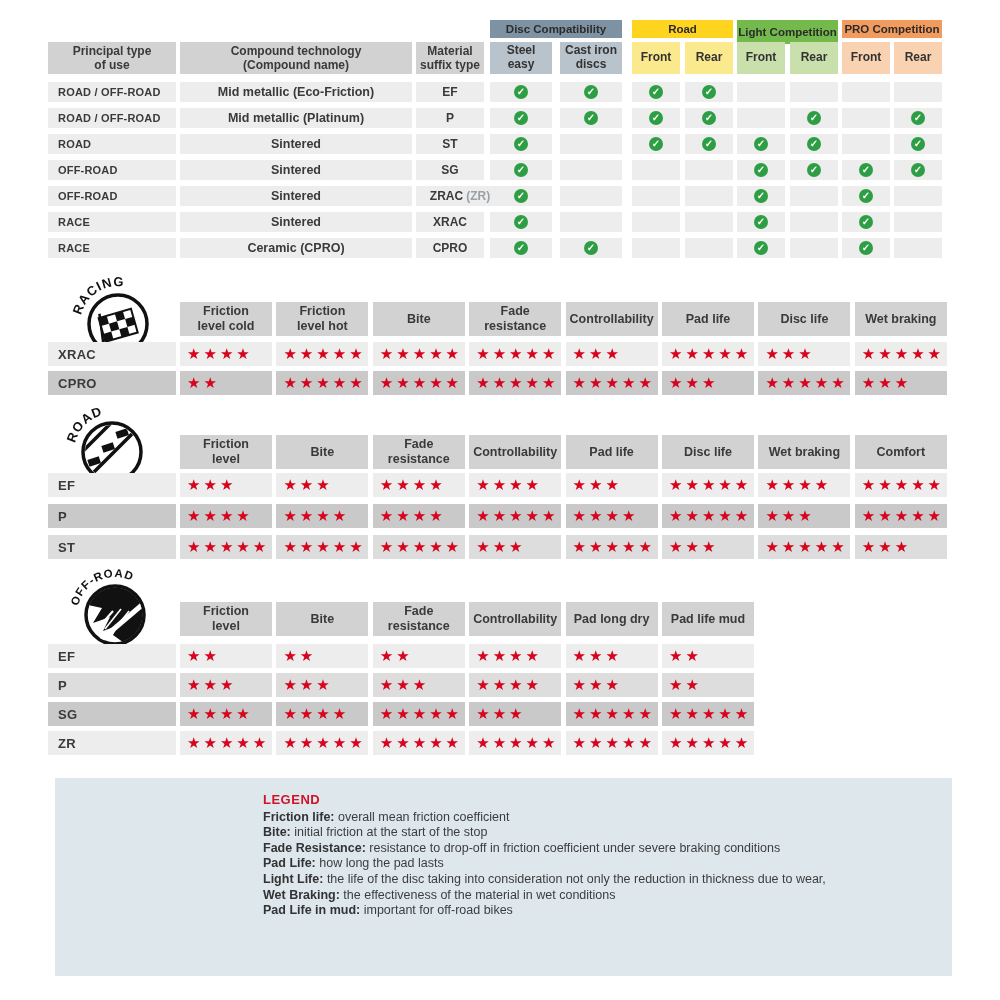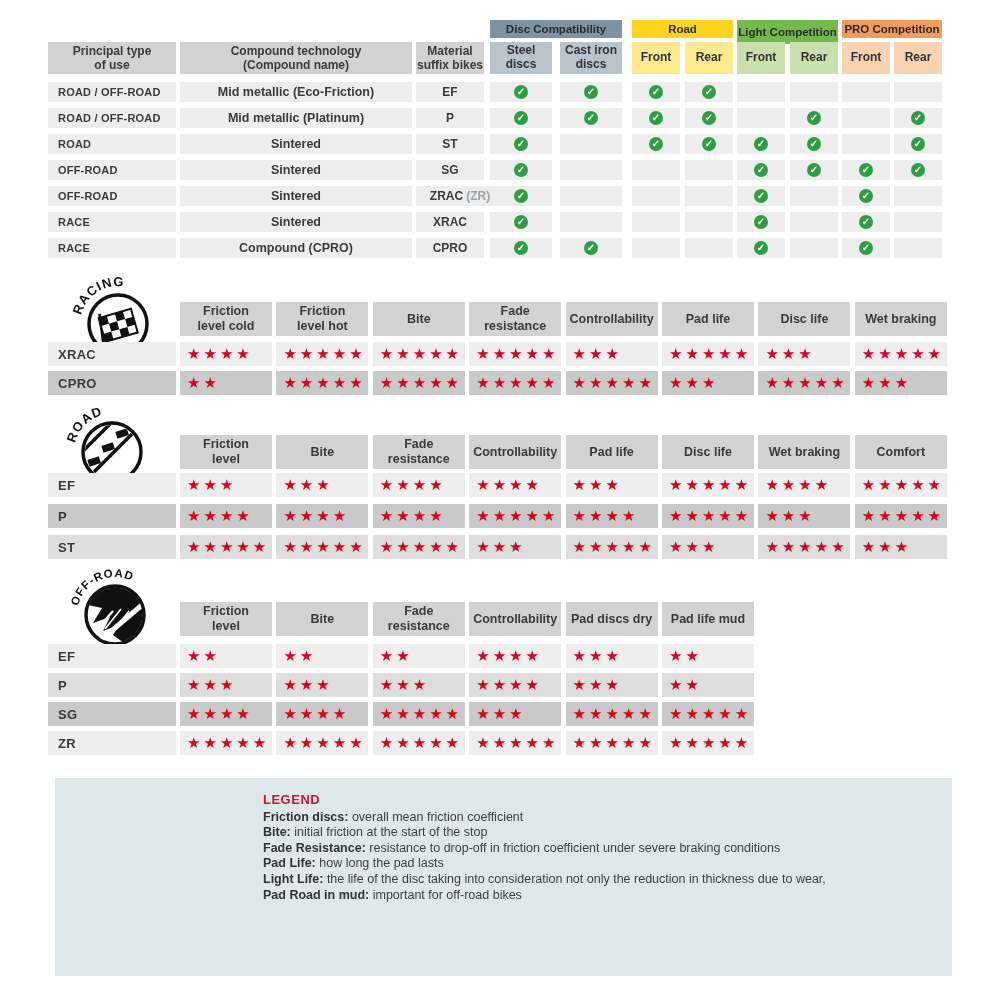--- a/index.html
+++ b/index.html
@@ -32,38 +32,38 @@
   .lg-line b{color:#333;}
   svg text{font-family:"Liberation Sans",sans-serif;}
 </style>
 </head>
 <body>
 
 <div class="page">
   <div id="compat">
       <div class="abs groupbar" style="left: 490px; top: 20px; width: 132px; height: 18px; background: rgb(125, 147, 164);">Disc Compatibility</div>
       <div class="abs subhdr" style="left: 490px; top: 42px; width: 62px; height: 32px; background: rgb(185, 195, 203);">Steel
-discs</div>
+easy</div>
       <div class="abs subhdr" style="left: 560px; top: 42px; width: 62px; height: 32px; background: rgb(185, 195, 203);">Cast iron
 discs</div>
       <div class="abs groupbar" style="left: 632px; top: 20px; width: 101px; height: 18px; background: rgb(255, 212, 31);">Road</div>
       <div class="abs subhdr" style="left: 632px; top: 42px; width: 48px; height: 32px; background: rgb(251, 233, 141);">Front</div>
       <div class="abs subhdr" style="left: 685px; top: 42px; width: 48px; height: 32px; background: rgb(251, 233, 141);">Rear</div>
       <div class="abs groupbar" style="left: 737px; top: 20px; width: 101px; height: 24px; background: rgb(116, 185, 76);">Light Competition</div>
       <div class="abs subhdr" style="left: 737px; top: 42px; width: 48px; height: 32px; background: rgb(201, 223, 172);">Front</div>
       <div class="abs subhdr" style="left: 790px; top: 42px; width: 48px; height: 32px; background: rgb(201, 223, 172);">Rear</div>
       <div class="abs groupbar" style="left: 842px; top: 20px; width: 100px; height: 18px; background: rgb(242, 155, 94);">PRO Competition</div>
       <div class="abs subhdr" style="left: 842px; top: 42px; width: 48px; height: 32px; background: rgb(249, 210, 178);">Front</div>
       <div class="abs subhdr" style="left: 894px; top: 42px; width: 48px; height: 32px; background: rgb(249, 210, 178);">Rear</div>
       <div class="abs hdr" style="left: 48px; top: 42px; width: 128px; height: 32px;">Principal type
 of use</div>
       <div class="abs hdr" style="left: 180px; top: 42px; width: 232px; height: 32px;">Compound technology
 (Compound name)</div>
       <div class="abs hdr" style="left: 416px; top: 42px; width: 68px; height: 32px;">Material
-suffix bikes</div>
+suffix type</div>
       <div class="abs cell use-cell" style="left: 48px; top: 82px; width: 128px; height: 20px;">ROAD / OFF-ROAD</div>
       <div class="abs cell ctr compound-cell" style="left: 180px; top: 82px; width: 232px; height: 20px;">Mid metallic (Eco-Friction)</div>
       <div class="abs cell ctr code-cell" style="left: 416px; top: 82px; width: 68px; height: 20px;">EF</div>
       <div class="abs cell ctr" style="left: 490px; top: 82px; width: 62px; height: 20px;">
         <div class="check" style="background: rgb(46, 158, 68);">✓</div>
       </div>
       <div class="abs cell ctr" style="left: 560px; top: 82px; width: 62px; height: 20px;">
         <div class="check" style="background: rgb(46, 158, 68);">✓</div>
       </div>
       <div class="abs cell ctr" style="left: 632px; top: 82px; width: 48px; height: 20px;">
@@ -171,21 +171,21 @@
       <div class="abs cell ctr" style="left: 685px; top: 212px; width: 48px; height: 20px;"></div>
       <div class="abs cell ctr" style="left: 737px; top: 212px; width: 48px; height: 20px;">
         <div class="check" style="background: rgb(46, 158, 68);">✓</div>
       </div>
       <div class="abs cell ctr" style="left: 790px; top: 212px; width: 48px; height: 20px;"></div>
       <div class="abs cell ctr" style="left: 842px; top: 212px; width: 48px; height: 20px;">
         <div class="check" style="background: rgb(46, 158, 68);">✓</div>
       </div>
       <div class="abs cell ctr" style="left: 894px; top: 212px; width: 48px; height: 20px;"></div>
       <div class="abs cell use-cell" style="left: 48px; top: 238px; width: 128px; height: 20px;">RACE</div>
-      <div class="abs cell ctr compound-cell" style="left: 180px; top: 238px; width: 232px; height: 20px;">Compound (CPRO)</div>
+      <div class="abs cell ctr compound-cell" style="left: 180px; top: 238px; width: 232px; height: 20px;">Ceramic (CPRO)</div>
       <div class="abs cell ctr code-cell" style="left: 416px; top: 238px; width: 68px; height: 20px;">CPRO</div>
       <div class="abs cell ctr" style="left: 490px; top: 238px; width: 62px; height: 20px;">
         <div class="check" style="background: rgb(46, 158, 68);">✓</div>
       </div>
       <div class="abs cell ctr" style="left: 560px; top: 238px; width: 62px; height: 20px;">
         <div class="check" style="background: rgb(46, 158, 68);">✓</div>
       </div>
       <div class="abs cell ctr" style="left: 632px; top: 238px; width: 48px; height: 20px;"></div>
       <div class="abs cell ctr" style="left: 685px; top: 238px; width: 48px; height: 20px;"></div>
       <div class="abs cell ctr" style="left: 737px; top: 238px; width: 48px; height: 20px;">
@@ -399,21 +399,21 @@
             <line x1="58" y1="78" x2="74" y2="58" stroke="#fff" stroke-width="1.4"></line>
           </g>
           <text font-size="11.5" font-weight="bold" fill="#111111" letter-spacing="1"><textPath href="#arc-offroad-mud-icon" startOffset="2">OFF-ROAD</textPath></text>
         </svg></div>
       <div class="abs hdr sec-hdr" style="left: 180px; top: 602px; width: 92px; height: 34px;">Friction
 level</div>
       <div class="abs hdr sec-hdr" style="left: 276.4px; top: 602px; width: 92px; height: 34px;">Bite</div>
       <div class="abs hdr sec-hdr" style="left: 372.8px; top: 602px; width: 92px; height: 34px;">Fade
 resistance</div>
       <div class="abs hdr sec-hdr" style="left: 469.2px; top: 602px; width: 92px; height: 34px;">Controllability</div>
-      <div class="abs hdr sec-hdr" style="left: 565.6px; top: 602px; width: 92px; height: 34px;">Pad discs dry</div>
+      <div class="abs hdr sec-hdr" style="left: 565.6px; top: 602px; width: 92px; height: 34px;">Pad long dry</div>
       <div class="abs hdr sec-hdr" style="left: 662px; top: 602px; width: 92px; height: 34px;">Pad life mud</div>
       <div class="abs cell label-cell" style="left: 48px; top: 644px; width: 128px; height: 24px; background: rgb(237, 237, 237);">EF</div>
       <div class="abs cell stars-cell" style="left: 180px; top: 644px; width: 92px; height: 24px; background: rgb(237, 237, 237);">
         <span class="stars" title="2/5" style="color: rgb(214, 5, 29);">★★</span>
       </div>
       <div class="abs cell stars-cell" style="left: 276.4px; top: 644px; width: 92px; height: 24px; background: rgb(237, 237, 237);">
         <span class="stars" title="2/5" style="color: rgb(214, 5, 29);">★★</span>
       </div>
       <div class="abs cell stars-cell" style="left: 372.8px; top: 644px; width: 92px; height: 24px; background: rgb(237, 237, 237);">
         <span class="stars" title="2/5" style="color: rgb(214, 5, 29);">★★</span>
@@ -482,22 +482,23 @@
         <span class="stars" title="5/5" style="color: rgb(214, 5, 29);">★★★★★</span>
       </div>
       <div class="abs cell stars-cell" style="left: 662px; top: 731px; width: 92px; height: 24px; background: rgb(237, 237, 237);">
         <span class="stars" title="5/5" style="color: rgb(214, 5, 29);">★★★★★</span>
       </div>
     </div>
   <div class="abs legend-box" id="legendBox" style="left: 55px; top: 778px; width: 897px; height: 198px; background: rgb(221, 231, 236);">
     <div class="legend-inner">
       <div class="legend-title" style="color: rgb(207, 20, 40);">LEGEND</div>
       <div id="legendLines">
-          <div class="lg-line"><b>Friction discs:</b> overall mean friction coefficient</div>
+          <div class="lg-line"><b>Friction life:</b> overall mean friction coefficient</div>
           <div class="lg-line"><b>Bite:</b> initial friction at the start of the stop</div>
           <div class="lg-line"><b>Fade Resistance:</b> resistance to drop-off in friction coefficient under severe braking conditions</div>
           <div class="lg-line"><b>Pad Life:</b> how long the pad lasts</div>
           <div class="lg-line"><b>Light Life:</b> the life of the disc taking into consideration not only the reduction in thickness due to wear,</div>
-          <div class="lg-line"><b>Pad Road in mud:</b> important for off-road bikes</div>
+          <div class="lg-line"><b>Wet Braking:</b> the effectiveness of the material in wet conditions</div>
+          <div class="lg-line"><b>Pad Life in mud:</b> important for off-road bikes</div>
         </div>
     </div>
   </div>
 </div>
 
 </body></html>

